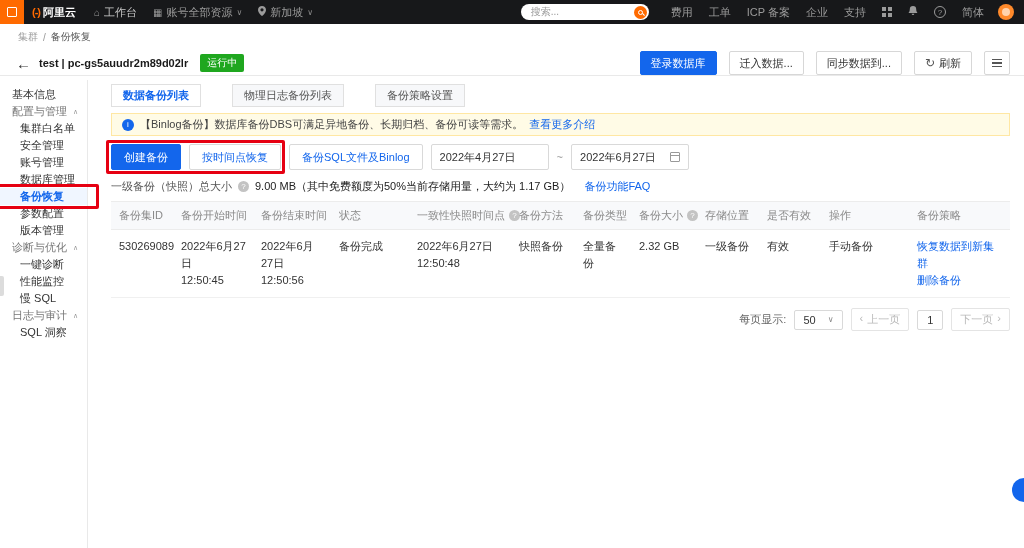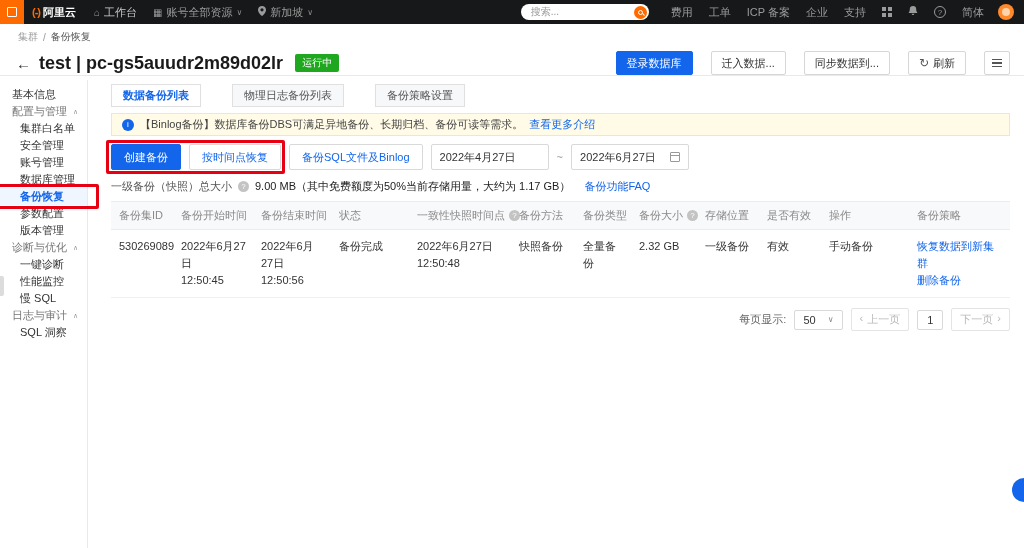--- a/index.html
+++ b/index.html
@@ -31,23 +31,23 @@
                display:flex; align-items:center; justify-content:center; }
   .appgrid { display:grid; grid-template-columns:4px 4px; grid-gap:2px; }
   .appgrid span { width:4px; height:4px; background:#9b9b9b; }
 
   
   .header-block { position:absolute; top:24px; left:0; right:0; height:52px; background:#fff; border-bottom:1px solid #e9e9e9; }
   .crumb-row { display:flex; align-items:center; gap:5px; padding:6px 0 0 18px; font-size:10px; color:#999; }
   .crumb-cur { color:#555; }
   .header-row { display:flex; align-items:center; padding:7px 14px 0 16px; }
   .back { font-size:15px; color:#333; cursor:pointer; margin-right:8px; }
-  .title { font-size:18px; font-weight:bold; color:#1a1a1a; }
+  .title { font-size:11px; font-weight:bold; color:#1a1a1a; }
   .badge { margin-left:12px; background:#1fa71f; color:#fff; font-size:10px; padding:2px 7px; border-radius:2px; }
-  .header-actions { margin-left:auto; display:flex; align-items:center; gap:18px;border-radius:11px; }
+  .header-actions { margin-left:auto; display:flex; align-items:center; gap:12px;border-radius:11px; }
   .btn { height:24px; font-size:11px; padding:0 10px; background:#fff; border:1px solid #d7d7d7; border-radius:2px;
          color:#333; cursor:pointer; display:flex; align-items:center; gap:4px; font-family:inherit; }
   .btn-primary { background:#1366ec; border-color:#1366ec; color:#fff; }
   .btn-sq { width:26px; justify-content:center; padding:0; }
   .ic-refresh { font-size:12px; color:#555; }
   .ic-lines { width:10px; height:8px; border-top:1.5px solid #555; border-bottom:1.5px solid #555; position:relative; }
   .ic-lines::after { content:""; position:absolute; left:0; right:0; top:2.2px; height:1.5px; background:#555; }
 
   
   .sidebar { position:absolute; top:80px; left:0; width:88px; bottom:0; border-right:1px solid #e9e9e9; background:#fff; padding-top:6px; }

